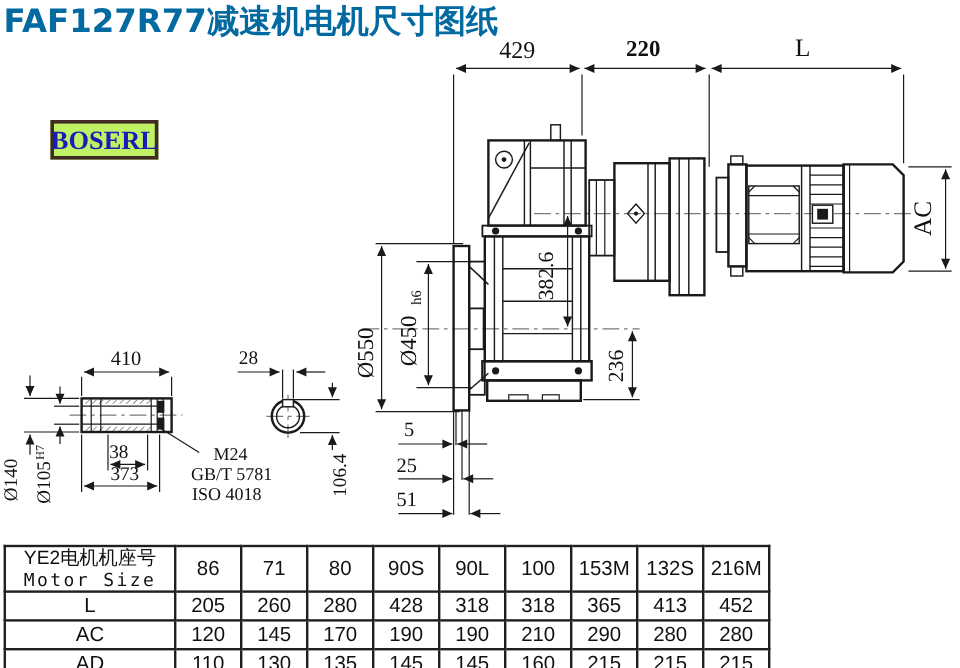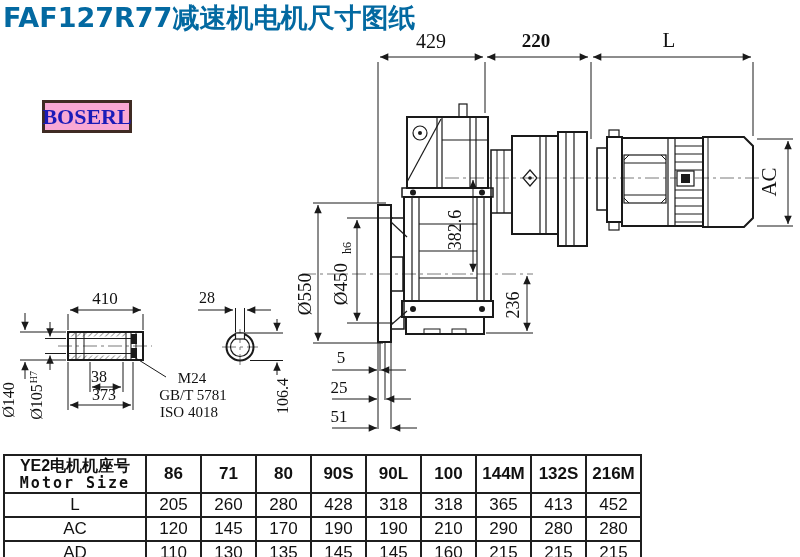--- a/index.html
+++ b/index.html
@@ -2,27 +2,27 @@
 <html><head>
 <meta charset="utf-8">
 <style>
   html,body{margin:0;padding:0;}
   body{width:800px;height:557px;position:relative;background:#fff;overflow:hidden;
        font-family:"Liberation Sans",sans-serif;}
   .title{position:absolute;left:3px;top:0px;font-size:27px;font-weight:bold;color:#0369a1;
          font-family:"DejaVu Sans","Liberation Sans",sans-serif;white-space:nowrap;}
   .logo{position:absolute;left:42px;top:100px;width:90px;height:33px;border:3px solid #3f2b23;
         box-sizing:border-box;display:flex;align-items:center;justify-content:center;
-        font-family:"Liberation Serif",serif;font-size:22px;font-weight:bold;color:#1b1bb8;background:#f9a8d4;}
+        font-family:"Liberation Serif",serif;font-size:22px;font-weight:bold;color:#1b1bb8;background:#bef264;}
   svg.drawing{position:absolute;left:0;top:0;}
   svg.drawing text{font-family:"Liberation Serif",serif;fill:#111;}
   table.spec{position:absolute;left:3px;top:454px;border-collapse:collapse;table-layout:fixed;
              font-size:17px;color:#111;background:#fff;}
   table.spec td{border:2px solid #1f1f1f;text-align:center;vertical-align:middle;padding:0;height:22px;}
-  table.spec tr.hdr td{height:36px;font-weight:bold;}
+  table.spec tr.hdr td{height:36px;}
   .hdr-cn{font-size:16px;line-height:18px;}
   .hdr-en{font-size:15px;letter-spacing:2px;line-height:16px;font-family:"DejaVu Sans Mono","Liberation Mono",monospace;text-align:center;}
 </style>
 </head>
 <body>
 
 <div class="title">FAF127R77减速机电机尺寸图纸</div>
 <div class="logo">BOSERL</div>
 
 <svg class="drawing" width="800" height="455" viewBox="0 0 800 455">
@@ -264,21 +264,21 @@
     <td>
       <div class="hdr-cn">YE2电机机座号</div>
       <div class="hdr-en">Motor Size</div>
     </td>
     <td>86</td>
     <td>71</td>
     <td>80</td>
     <td>90S</td>
     <td>90L</td>
     <td>100</td>
-    <td>144M</td>
+    <td>153M</td>
     <td>132S</td>
     <td>216M</td>
   </tr>
   <tr>
     <td>L</td>
     <td>205</td>
     <td>260</td>
     <td>280</td>
     <td>428</td>
     <td>318</td>

